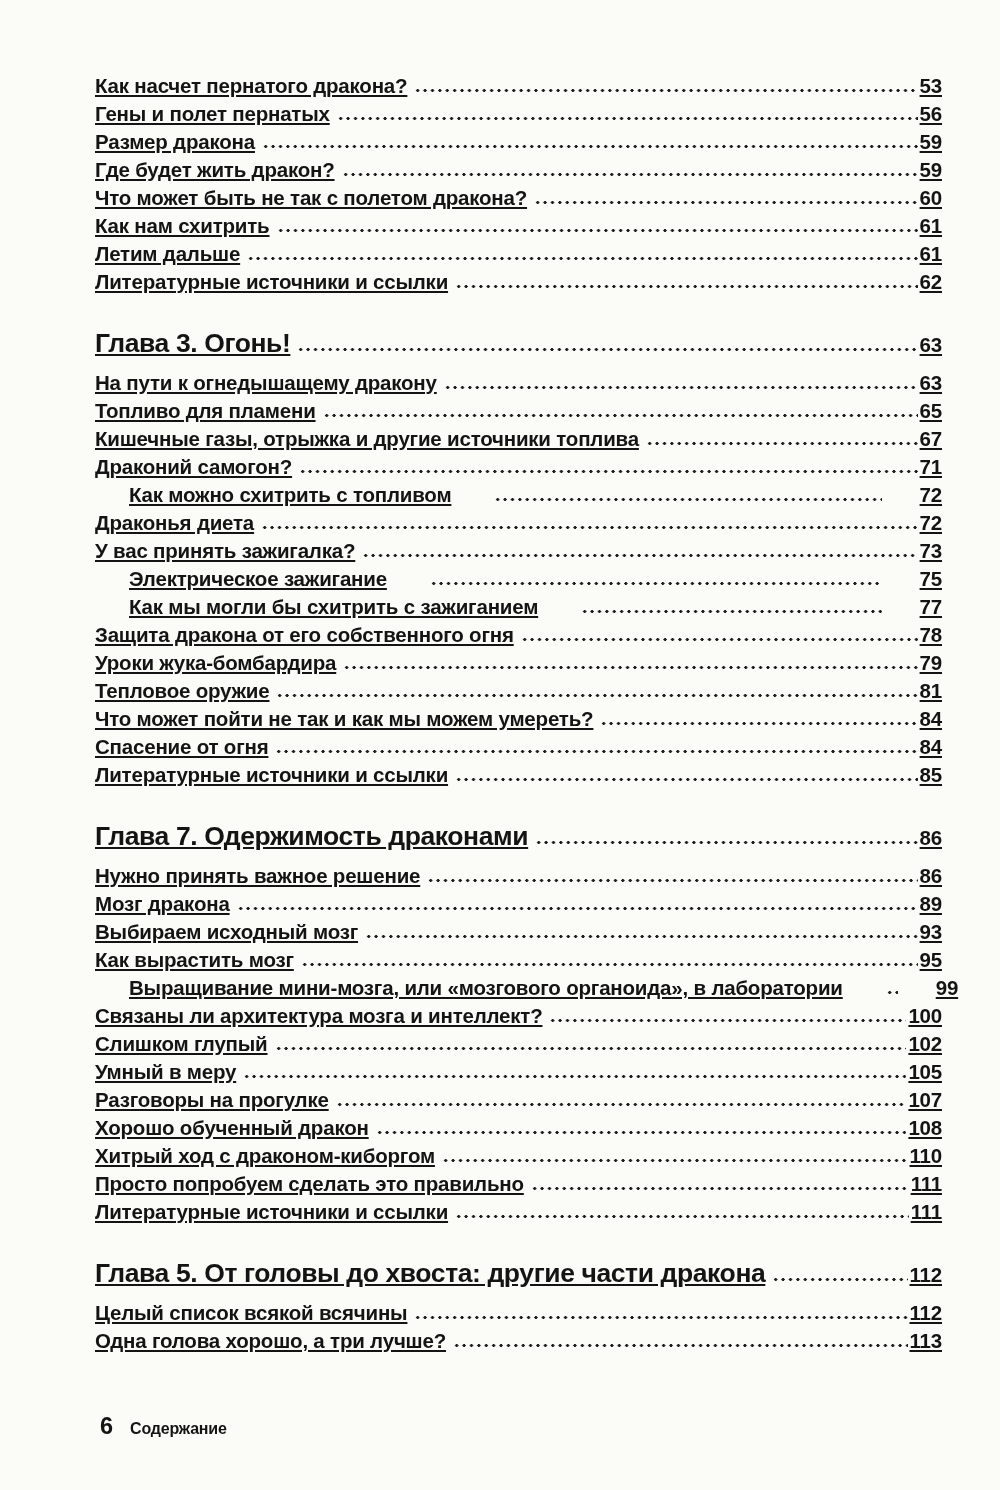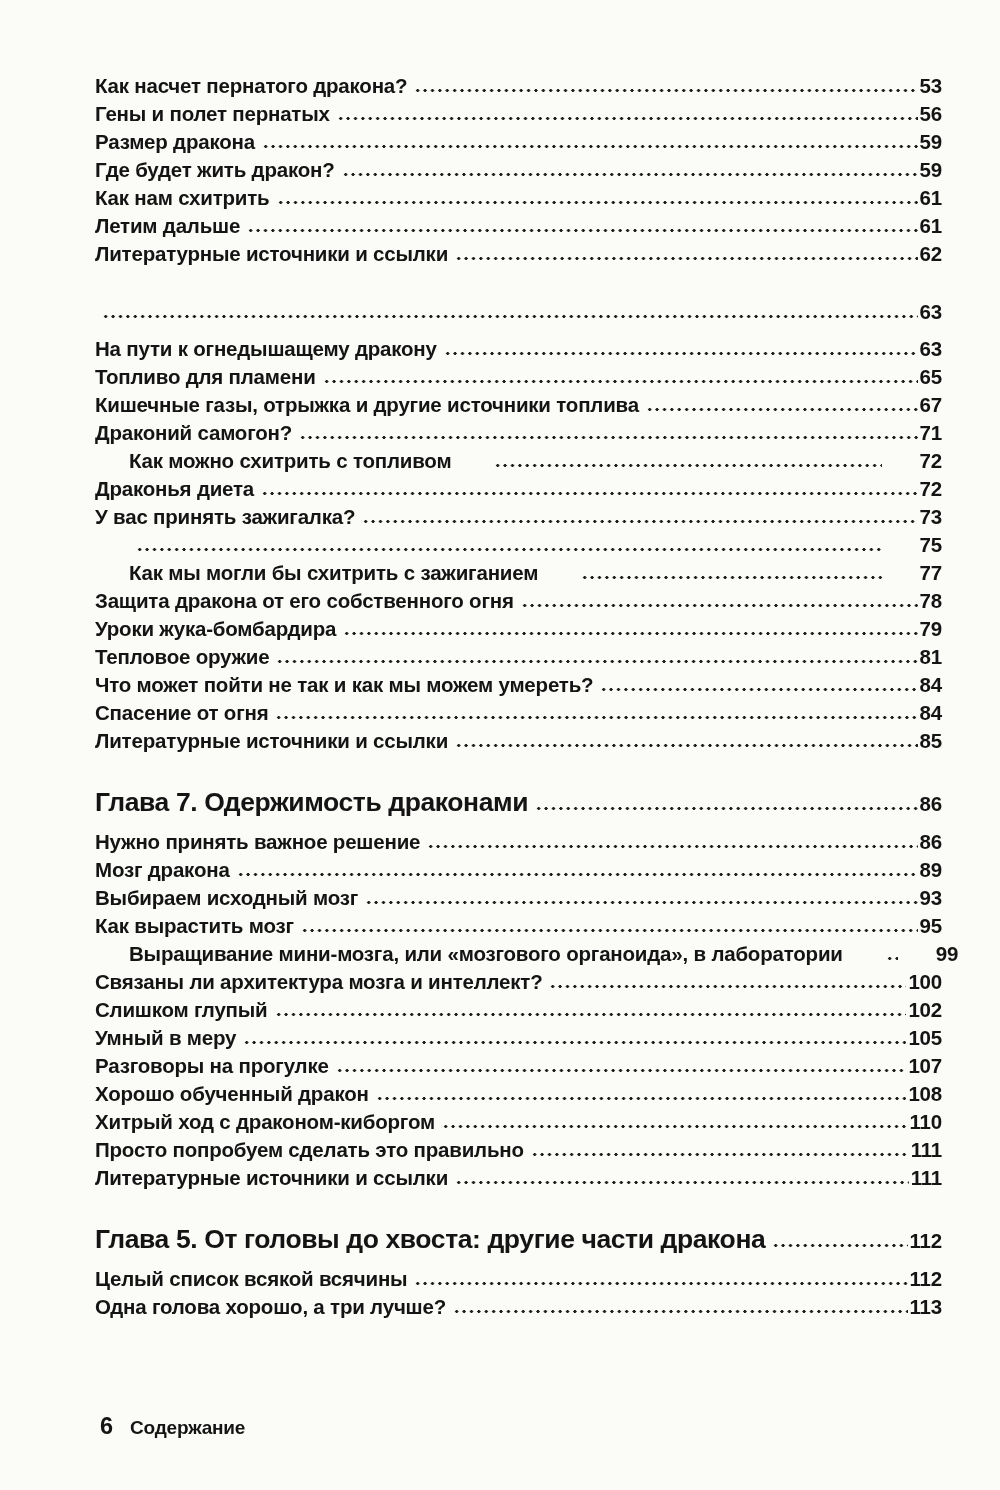--- a/index.html
+++ b/index.html
@@ -10,20 +10,21 @@
     background: #fbfbf8;
     color: #141414;
     font-family: "Liberation Sans", "DejaVu Sans", sans-serif;
     overflow: hidden;
   }
   .page {
     position: relative;
     width: 100%;
     height: 100%;
     padding: 72px 58px 0 95px;
+    text-decoration: underline;
   }
   .toc-section { margin: 0; }
   .toc-section.with-heading { margin-top: 30px; }
   .row {
     display: flex;
     align-items: baseline;
     font-size: 20.5px;
     line-height: 28px;
     font-weight: 700;
     letter-spacing: -0.2px;
@@ -50,21 +51,21 @@
   .pagenum { white-space: nowrap; }
   .footer {
     position: absolute;
     left: 100px;
     bottom: 50px;
     display: flex;
     align-items: baseline;
     gap: 17px;
   }
   .footer-num { font-size: 23.5px; font-weight: 700; }
-  .footer-label { font-size: 19px; font-weight: 700; letter-spacing: -0.2px; }
+  .footer-label { font-size: 16px; font-weight: 700; letter-spacing: -0.2px; }
 </style>
 </head>
 <body>
 
 <div class="page">
   <div id="toc-list">
       <section class="toc-section">
         <div class="row">
           <span class="title">Как насчет пернатого дракона?</span>
           <span class="leader"></span>
@@ -79,37 +80,43 @@
           <span class="title">Размер дракона</span>
           <span class="leader"></span>
           <span class="pagenum">59</span>
         </div>
         <div class="row">
           <span class="title">Где будет жить дракон?</span>
           <span class="leader"></span>
           <span class="pagenum">59</span>
         </div>
         <div class="row">
+          <span class="title">Что может быть не так с полетом дракона?</span>
+          <span class="leader"></span>
+          <span class="pagenum">60</span>
+        </div>
+        <div class="row">
           <span class="title">Как нам схитрить</span>
           <span class="leader"></span>
           <span class="pagenum">61</span>
         </div>
         <div class="row">
           <span class="title">Летим дальше</span>
           <span class="leader"></span>
           <span class="pagenum">61</span>
         </div>
         <div class="row">
           <span class="title">Литературные источники и ссылки</span>
           <span class="leader"></span>
           <span class="pagenum">62</span>
         </div>
       </section>
       <section class="toc-section with-heading">
         <div class="row chapter-row">
+          <span class="title chapter-title">Глава 3. Огонь!</span>
           <span class="leader"></span>
           <span class="pagenum">63</span>
         </div>
         <div class="row">
           <span class="title">На пути к огнедышащему дракону</span>
           <span class="leader"></span>
           <span class="pagenum">63</span>
         </div>
         <div class="row">
           <span class="title">Топливо для пламени</span>
@@ -135,20 +142,21 @@
           <span class="title">Драконья диета</span>
           <span class="leader"></span>
           <span class="pagenum">72</span>
         </div>
         <div class="row">
           <span class="title">У вас принять зажигалка?</span>
           <span class="leader"></span>
           <span class="pagenum">73</span>
         </div>
         <div class="row indent1">
+          <span class="title">Электрическое зажигание</span>
           <span class="leader"></span>
           <span class="pagenum">75</span>
         </div>
         <div class="row indent1">
           <span class="title">Как мы могли бы схитрить с зажиганием</span>
           <span class="leader"></span>
           <span class="pagenum">77</span>
         </div>
         <div class="row">
           <span class="title">Защита дракона от его собственного огня</span>

